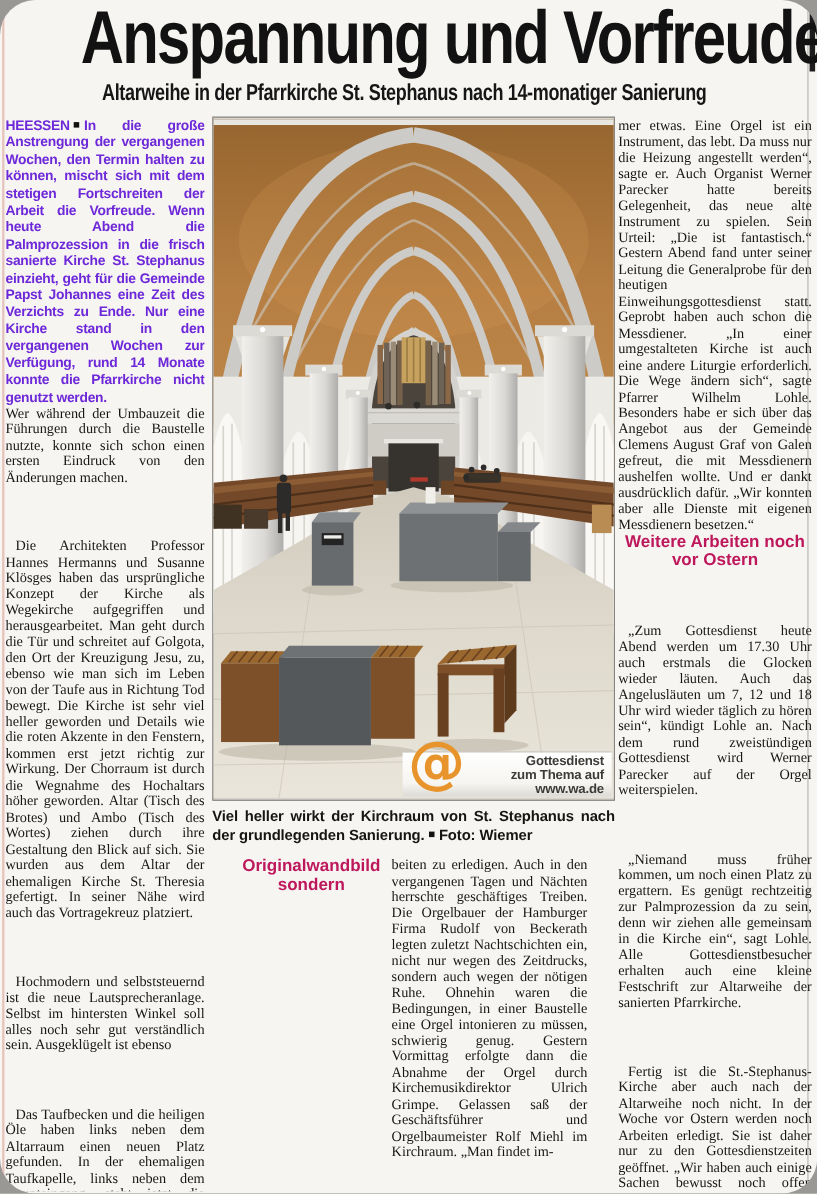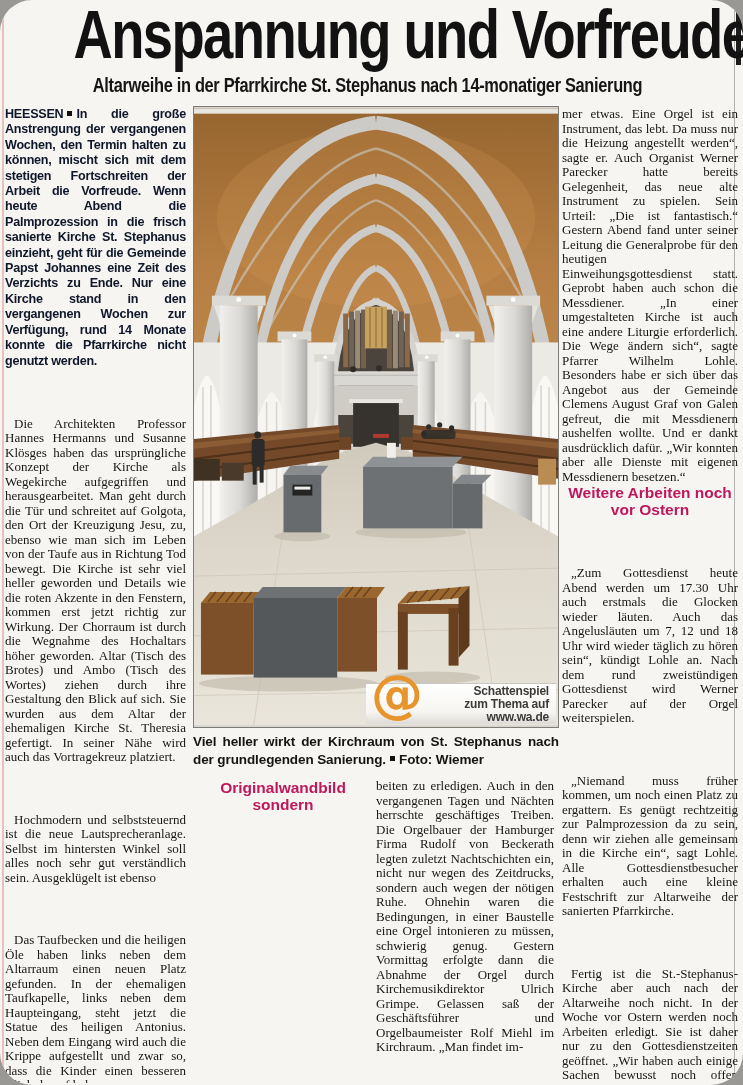--- a/index.html
+++ b/index.html
@@ -25,27 +25,27 @@
     transform:scaleX(.78);transform-origin:50% 50%;white-space:nowrap;
   }
 
   .col{position:absolute;text-align:justify;hyphens:auto;-webkit-hyphens:auto;overflow:hidden;}
   .serif{font-family:"Liberation Serif","DejaVu Serif",serif;font-size:13px;line-height:14.5px;}
   .col p{margin:0;}
   .col p.ind{text-indent:9px;margin-top:48px;}
 
   .col1{left:5px;top:107px;width:181px;height:976px;}
   .col2{left:193px;top:779px;width:180px;height:306px;}
-  .col3{left:376px;top:779px;width:178px;height:306px;}
+  .col3{left:356px;top:779px;width:178px;height:306px;}
   .col4{left:562px;top:107px;width:176px;height:976px;}
 
   .lead{
     font-family:"Liberation Sans",sans-serif;font-weight:bold;
     font-size:12.6px;line-height:15.4px;letter-spacing:-.25px;
-    margin:0 0 6px 0;text-align:justify;color:#0f172a;
+    margin:0 0 6px 0;text-align:justify;color:#6d28d9;
   }
   .sq{display:inline-block;width:5px;height:5px;background:#111;margin:0 4px 2px 4px;vertical-align:middle;}
 
   .subhead{
     font-family:"Liberation Sans",sans-serif;font-weight:bold;
     font-size:15.5px;line-height:17px;text-align:center;text-indent:0 !important;
     margin:10px 0 7px 0;color:#be185d;
   }
 
   .photo{
@@ -79,20 +79,21 @@
 
   <div class="pink-line"></div>
   <div class="right-rule"></div>
   <div class="right-dark"></div>
 
   <div class="headline">Anspannung und Vorfreude</div>
   <div class="subheadline">Altarweihe in der Pfarrkirche St. Stephanus nach 14-monatiger Sanierung</div>
 
   <div class="col col1 serif">
     <p class="lead"><b>HEESSEN</b><span class="sq"></span><span>In die große Anstrengung der vergangenen Wochen, den Termin halten zu können, mischt sich mit dem stetigen Fortschreiten der Arbeit die Vorfreude. Wenn heute Abend die Palmprozession in die frisch sanierte Kirche St. Stephanus einzieht, geht für die Gemeinde Papst Johannes eine Zeit des Verzichts zu Ende. Nur eine Kirche stand in den vergangenen Wochen zur Verfügung, rund 14 Monate konnte die Pfarrkirche nicht genutzt werden.</span></p>
+    <p>Wer während der Umbauzeit die Führungen durch die Baustelle nutzte, konnte sich schon einen ersten Eindruck von den Änderungen machen.</p>
     <p class="ind">Die Architekten Professor Hannes Hermanns und Susanne Klösges haben das ursprüngliche Konzept der Kirche als Wegekirche aufgegriffen und herausgearbeitet. Man geht durch die Tür und schreitet auf Golgota, den Ort der Kreuzigung Jesu, zu, ebenso wie man sich im Leben von der Taufe aus in Richtung Tod bewegt. Die Kirche ist sehr viel heller geworden und Details wie die roten Akzente in den Fenstern, kommen erst jetzt richtig zur Wirkung. Der Chorraum ist durch die Wegnahme des Hochaltars höher geworden. Altar (Tisch des Brotes) und Ambo (Tisch des Wortes) ziehen durch ihre Gestaltung den Blick auf sich. Sie wurden aus dem Altar der ehemaligen Kirche St. Theresia gefertigt. In seiner Nähe wird auch das Vortragekreuz platziert.</p>
     <p class="ind">Hochmodern und selbststeuernd ist die neue Lautsprecheranlage. Selbst im hintersten Winkel soll alles noch sehr gut verständlich sein. Ausgeklügelt ist ebenso</p>
     <p class="ind">Das Taufbecken und die heiligen Öle haben links neben dem Altarraum einen neuen Platz gefunden. In der ehemaligen Taufkapelle, links neben dem Haupteingang, steht jetzt die Statue des heiligen Antonius. Neben dem Eingang wird auch die Krippe aufgestellt und zwar so, dass die Kinder einen besseren Blick darauf haben.</p>
   </div>
 
   <div class="photo">
     <svg viewBox="0 0 366 620" width="364" height="620" aria-hidden="true">
       <defs>
         <linearGradient id="brick" x1="0" y1="0" x2="0" y2="1">
           <stop offset="0" stop-color="#96652f"></stop>
@@ -293,21 +294,21 @@
         <rect x="205" y="498" width="62" height="10" fill="#7d5029"></rect>
         <rect x="205" y="506" width="10" height="58" fill="#6a4120"></rect>
         <rect x="256" y="502" width="10" height="58" fill="#6a4120"></rect>
         <polygon points="266,492 277,480 277,540 266,552" fill="#5e3a1d"></polygon>
       </g>
     </svg>
 
     <div class="badge">
       <span class="at">@</span>
       <div class="btxt">
-        <div>Schattenspiel</div>
+        <div>Gottesdienst</div>
         <div>zum Thema auf</div>
         <div>www.wa.de</div>
       </div>
     </div>
   </div>
 
   <div class="caption">
     <span>Viel heller wirkt der Kirchraum von St. Stephanus nach der grundlegenden Sanierung.</span><span class="sq"></span><span>Foto: Wiemer</span>
   </div>
 

